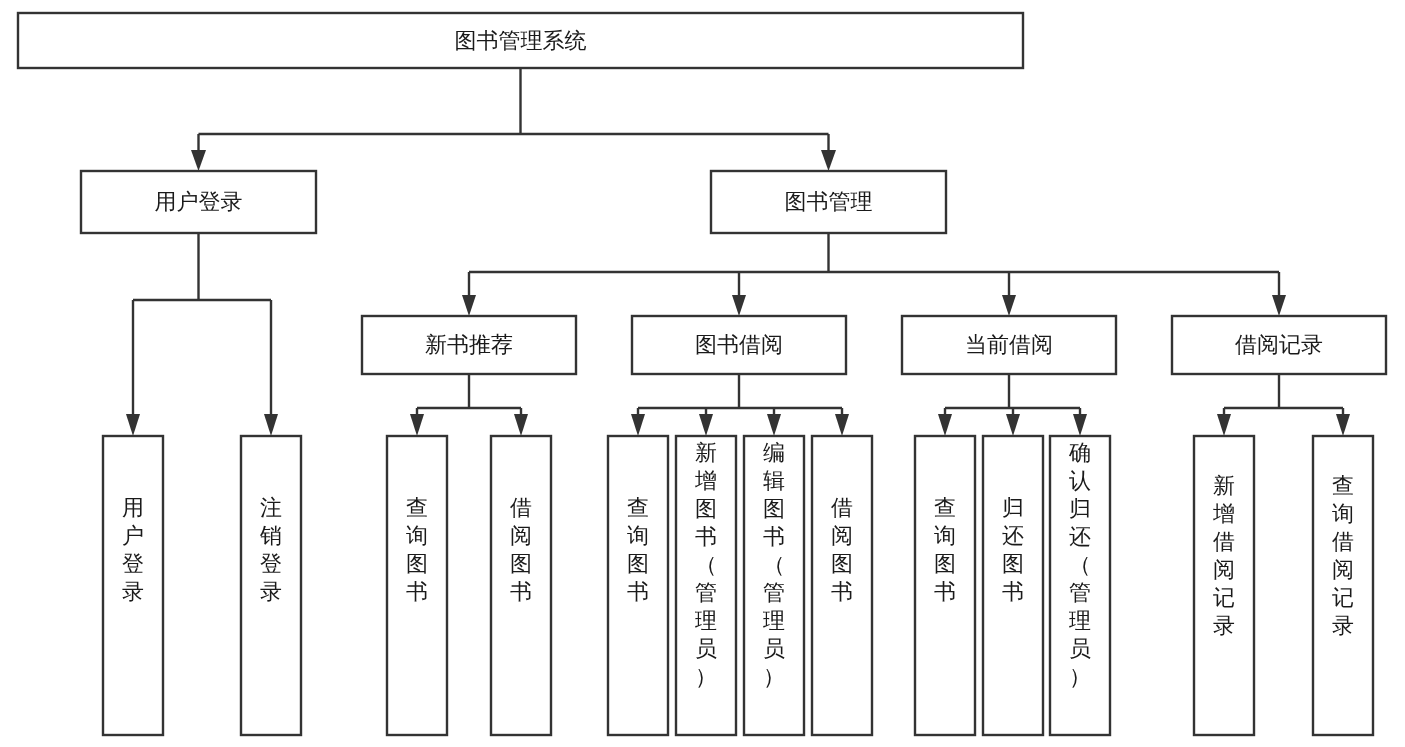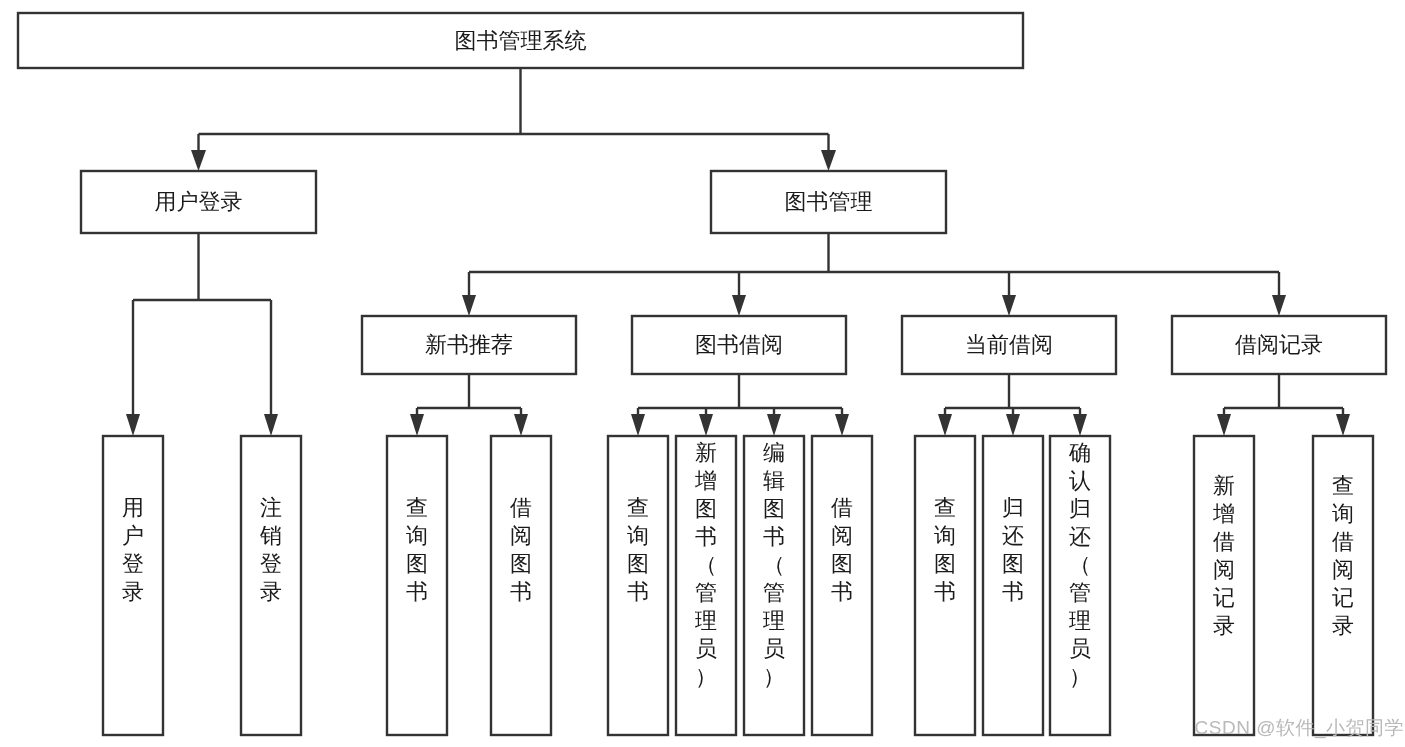--- a/index.html
+++ b/index.html
@@ -231,14 +231,13 @@
       <text class="node-label-v" x="1224" y="493"><tspan x="1224" dy="0">新</tspan><tspan x="1224" dy="28">增</tspan><tspan x="1224" dy="28">借</tspan><tspan x="1224" dy="28">阅</tspan><tspan x="1224" dy="28">记</tspan><tspan x="1224" dy="28">录</tspan></text>
     </g>
 
     <g>
       <rect class="node-box" x="1313" y="436" width="60" height="299"></rect>
       <text class="node-label-v" x="1343" y="493"><tspan x="1343" dy="0">查</tspan><tspan x="1343" dy="28">询</tspan><tspan x="1343" dy="28">借</tspan><tspan x="1343" dy="28">阅</tspan><tspan x="1343" dy="28">记</tspan><tspan x="1343" dy="28">录</tspan></text>
     </g>
 
   </svg>
 
-  <div class="watermark-text">CSDN @软件_小贺同学</div>
 </div>
 
 </body></html>

